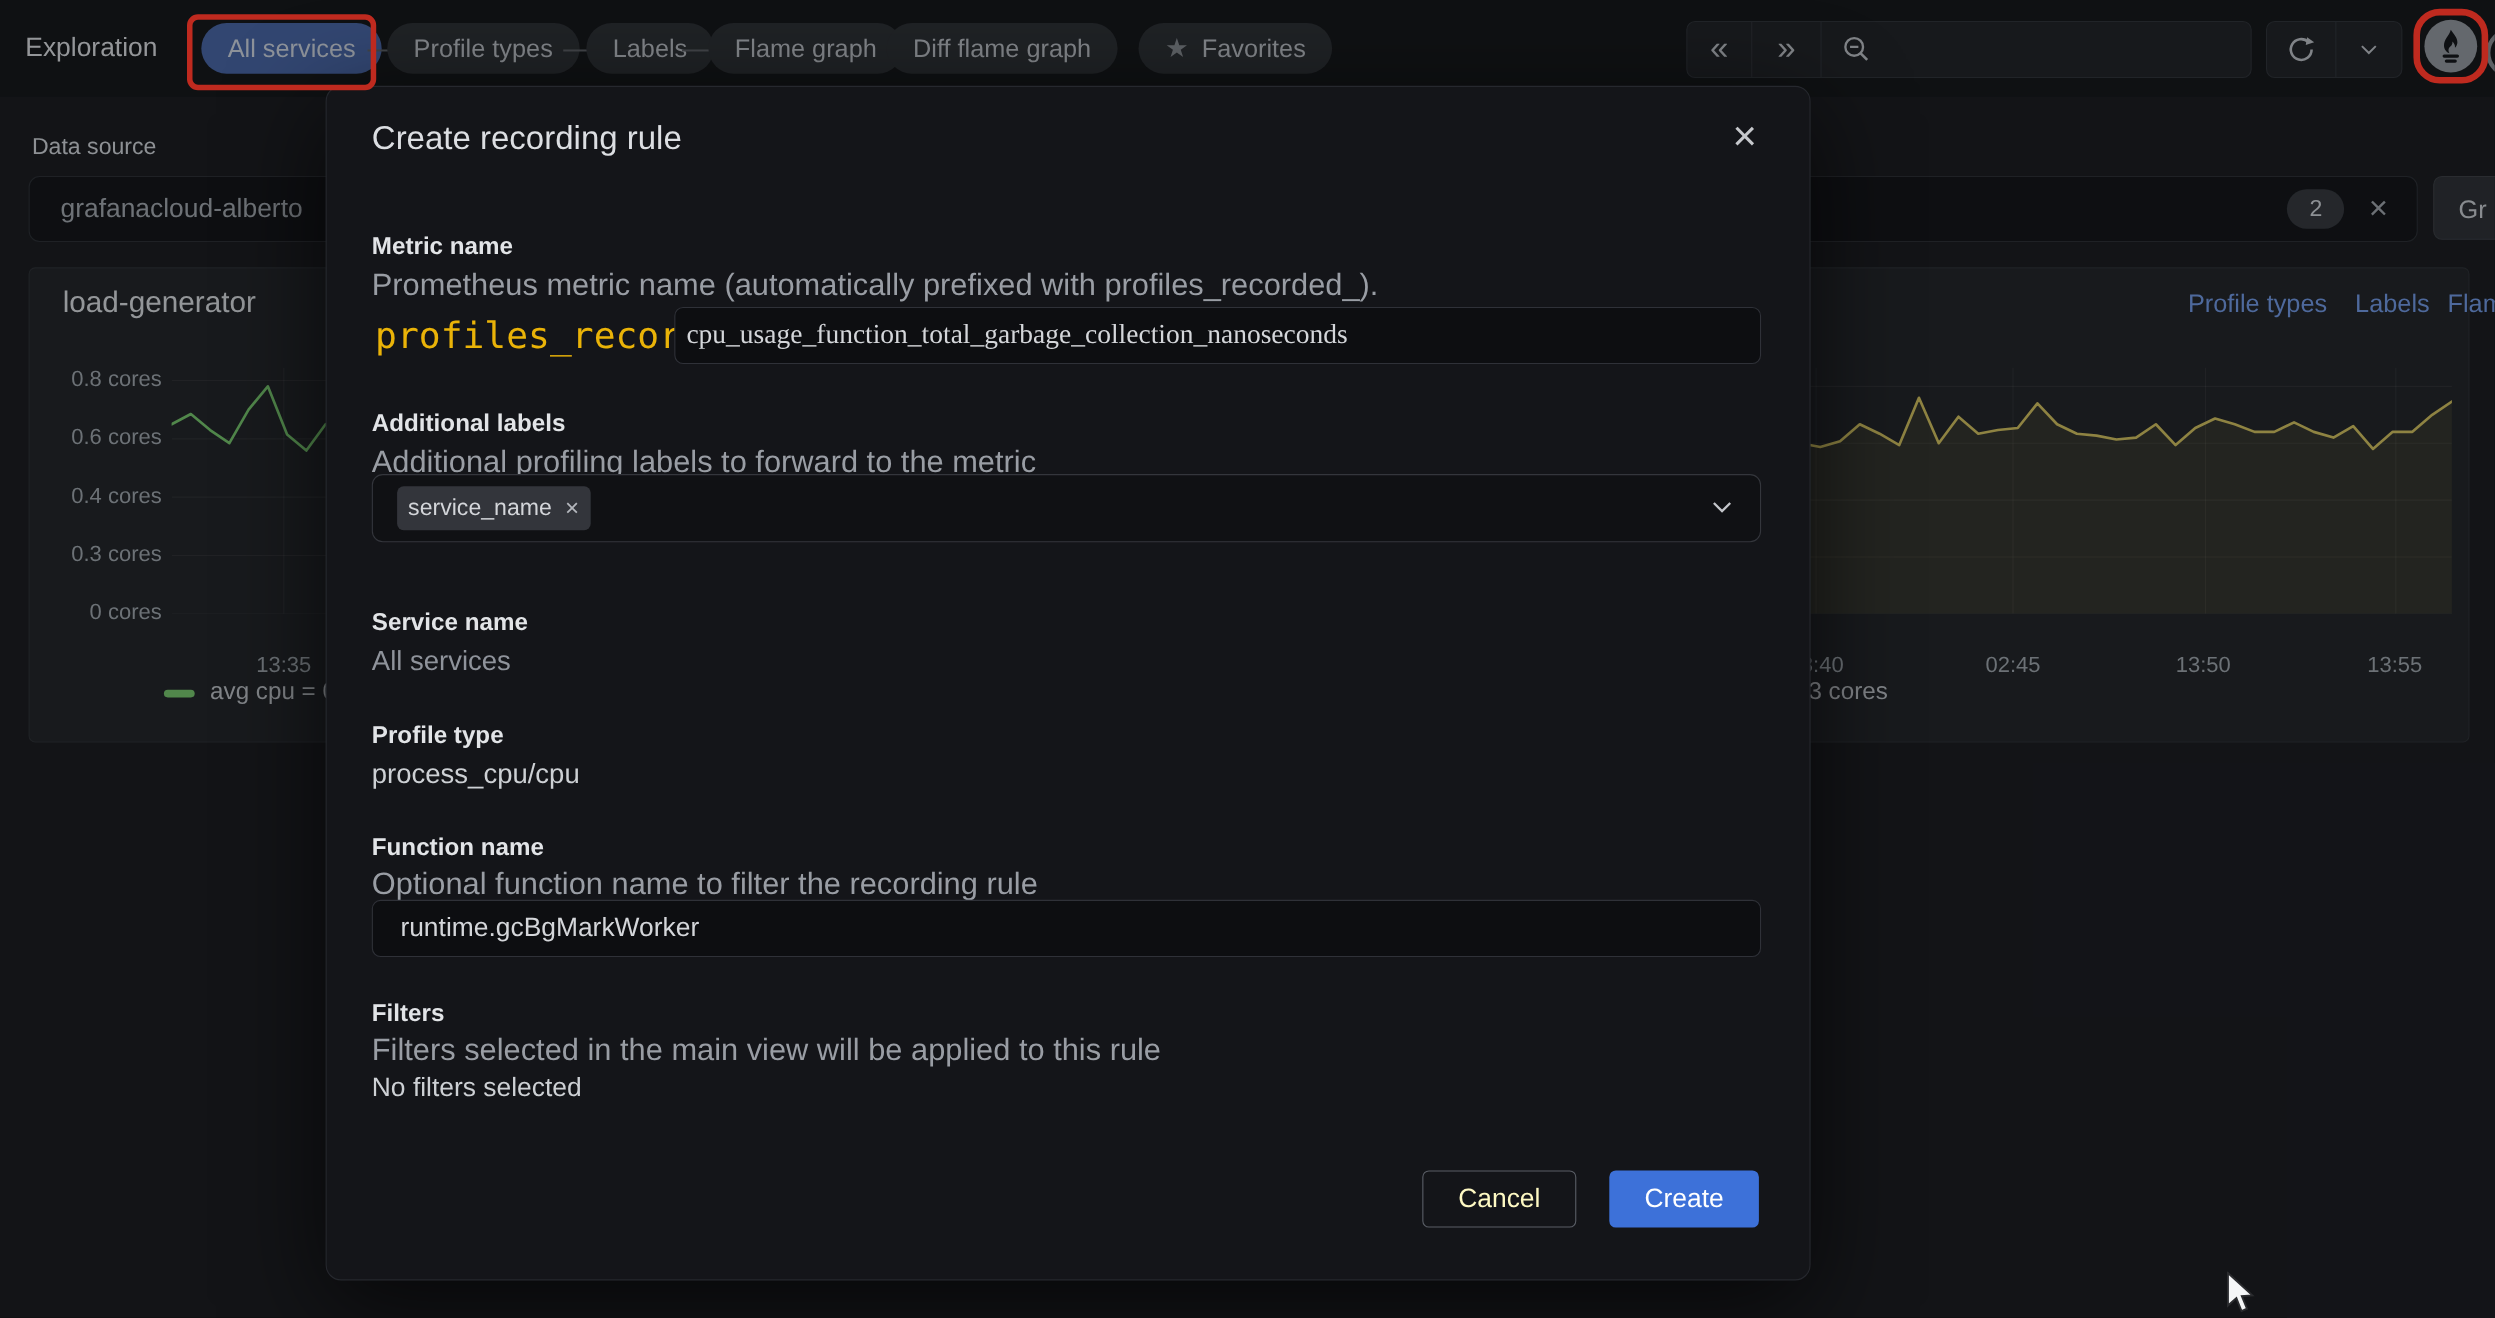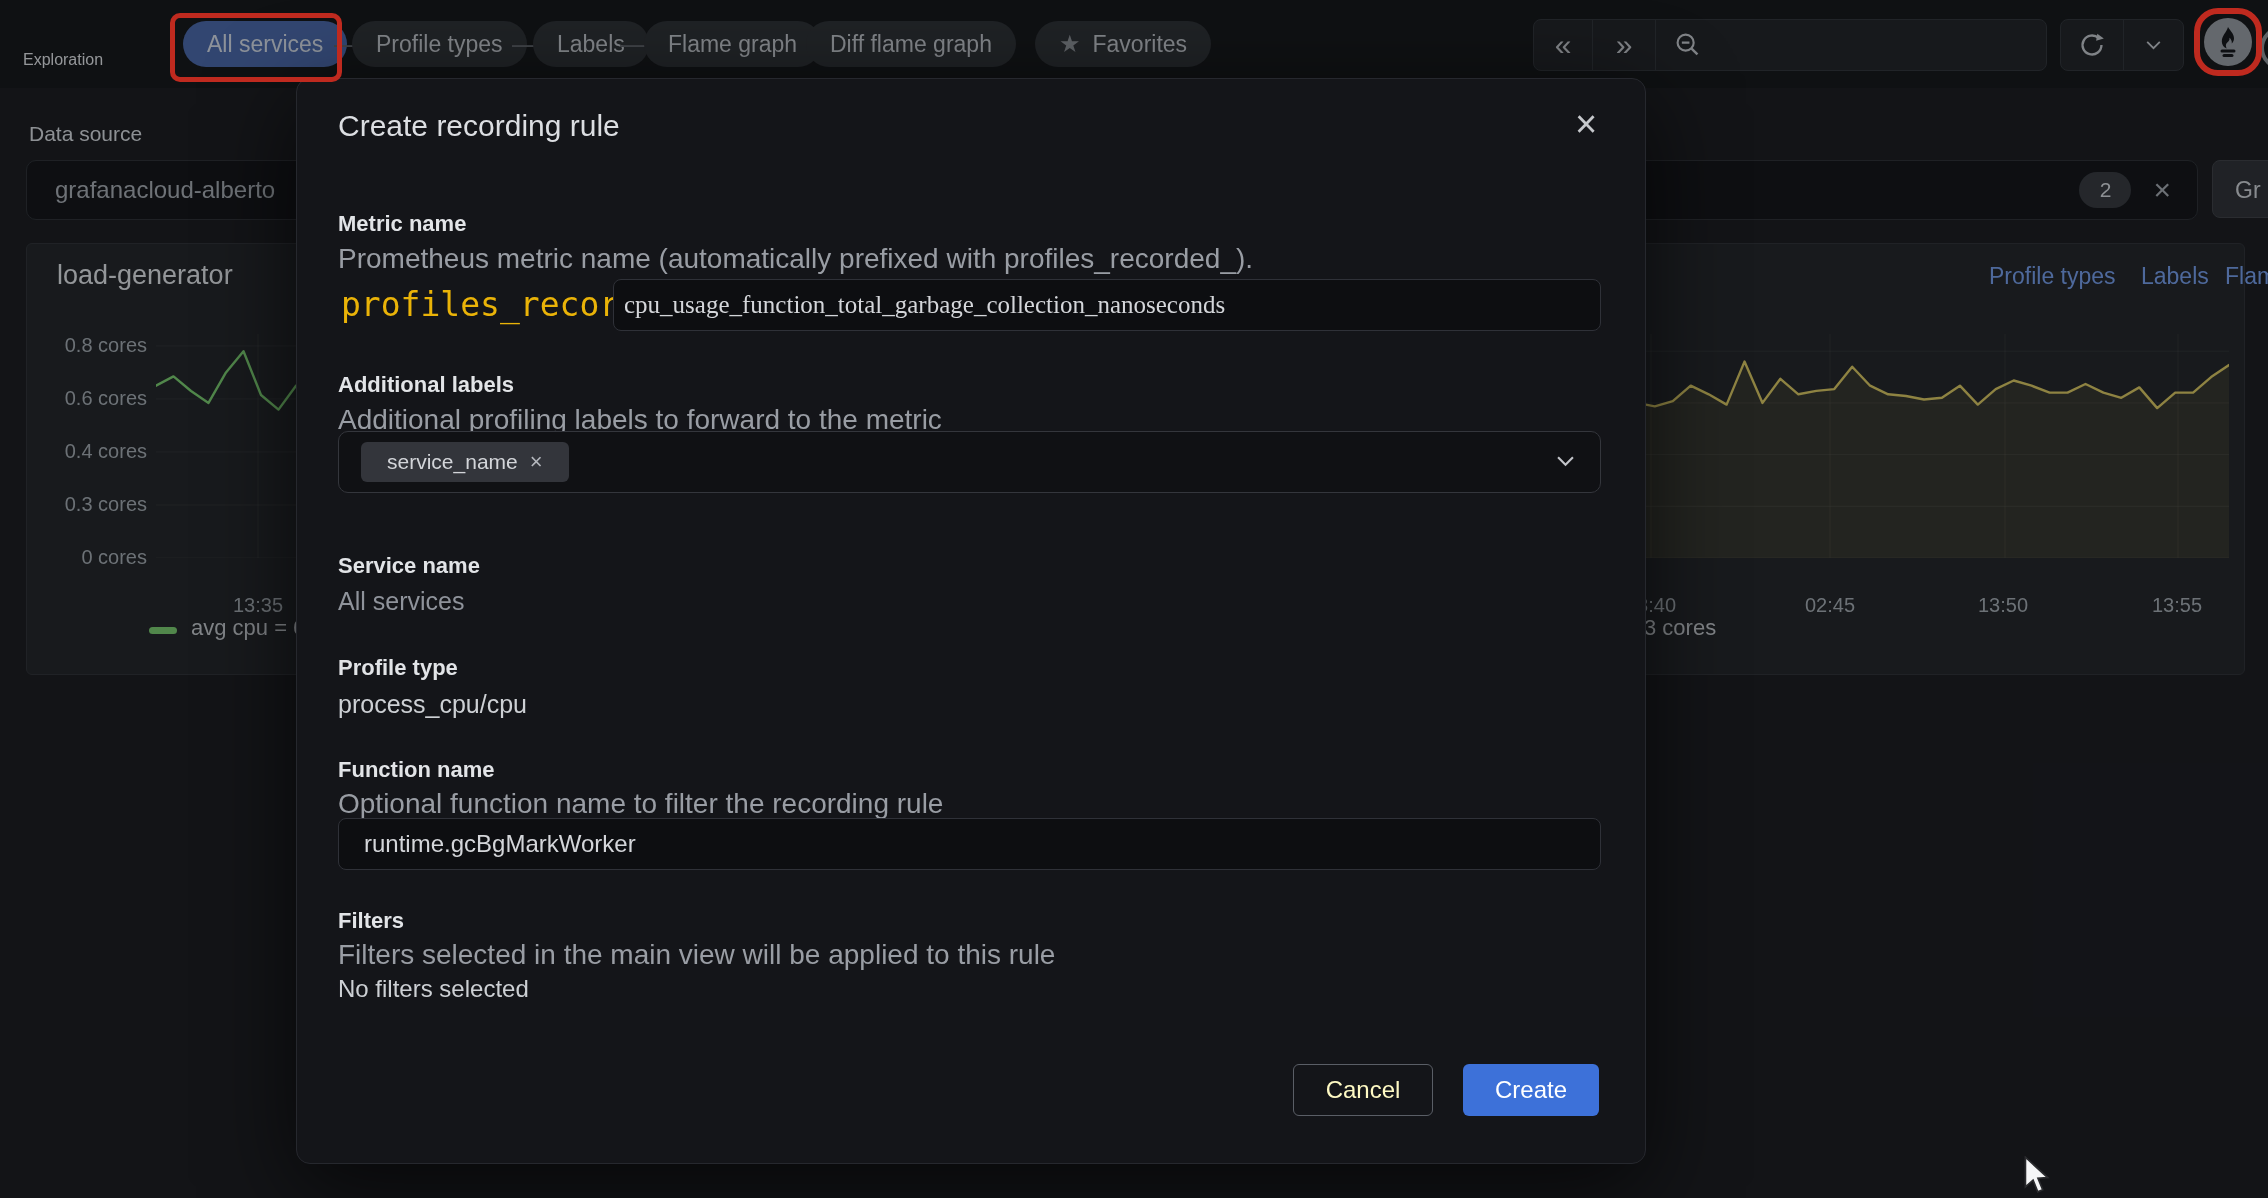--- a/index.html
+++ b/index.html
@@ -2,21 +2,21 @@
 <html><head>
 <meta charset="utf-8">
 <style>
   html,body{margin:0;padding:0;background:#0c0d0f;overflow:hidden}
   .screen{position:relative;width:2268px;height:1198px;background:#1a1b1f;overflow:hidden;
           font-family:"Liberation Sans",sans-serif;color:#c7cacf}
   .abs{position:absolute}
 
   
   .topbar{position:absolute;left:0;top:0;width:2268px;height:88px;background:#151619}
-  .app-title{position:absolute;left:23px;top:16px;height:88px;line-height:88px;font-size:16px;color:#d3d5d9}
+  .app-title{position:absolute;left:23px;top:0;height:88px;line-height:88px;font-size:24px;color:#d3d5d9}
   .pill{position:absolute;top:21px;height:46px;border-radius:23px;background:#2c2e33;color:#b7bac0;
         font-size:23px;font-weight:500;display:flex;align-items:center;padding:0 24px;white-space:nowrap;cursor:pointer}
   .pill.active{background:#47629f;color:#c9cfda}
   .crumb-dash{position:absolute;top:29px;font-size:27px;color:#5b5e64}
   .star{font-size:24px;color:#85888e;margin-right:12px}
   .tb-group{position:absolute;top:19px;height:50px;background:#202226;border:1px solid #2e3137;
             border-radius:8px;display:flex;align-items:stretch;overflow:hidden}
   .tb-cell{display:flex;align-items:center;justify-content:center;cursor:pointer;color:#b6b9bf}
   .tb-sep{border-left:1px solid #2e3137}
   .time-label{font-size:24px;color:#bfc2c8;margin:0 14px 0 12px}
@@ -62,21 +62,21 @@
                box-sizing:border-box}
   .m-input-box input{width:100%;height:100%;background:transparent;border:none;outline:none;color:#d4d6da;
                      box-sizing:border-box}
   .metric-box{left:316px;top:200px;width:988px}
   .metric-box input{font-family:Liberation Serif, serif;font-size:25px;padding:0 10px}
   .fn-box{left:41px;top:739px;width:1263px}
   .fn-box input{font-family:Liberation Sans, sans-serif;font-size:24px;padding:0 25px}
   .m-select{position:absolute;left:41px;top:352px;width:1263px;height:62px;background:#101114;
             border:1px solid #34363c;border-radius:10px;box-sizing:border-box;display:flex;align-items:center;cursor:pointer}
   .tag{display:flex;align-items:center;height:40px;background:#33353b;border-radius:6px;margin-left:22px;
-       padding:0 26px;font-size:21px;color:#d3d5d9}
+       padding:0 10px;font-size:21px;color:#d3d5d9}
   .tag-x{font-size:22px;color:#b4b7bd;margin-left:12px;cursor:pointer}
   .sel-chev{position:absolute;right:26px;top:24px}
   .m-btn{position:absolute;top:985px;height:52px;border-radius:6px;font-size:24px;font-weight:500;
          display:flex;align-items:center;justify-content:center;cursor:pointer;box-sizing:border-box}
   .btn-cancel{left:996px;width:140px;background:transparent;border:1px solid #5a5e66;color:#fef9c3}
   .btn-create{left:1166px;width:136px;background:#3d71d9;border:none;color:#ffffff}
 
   
   .anno-box{position:absolute;left:170px;top:13px;width:162px;height:59px;border:5px solid #bf2a1f;
             border-radius:10px;z-index:50;pointer-events:none}

